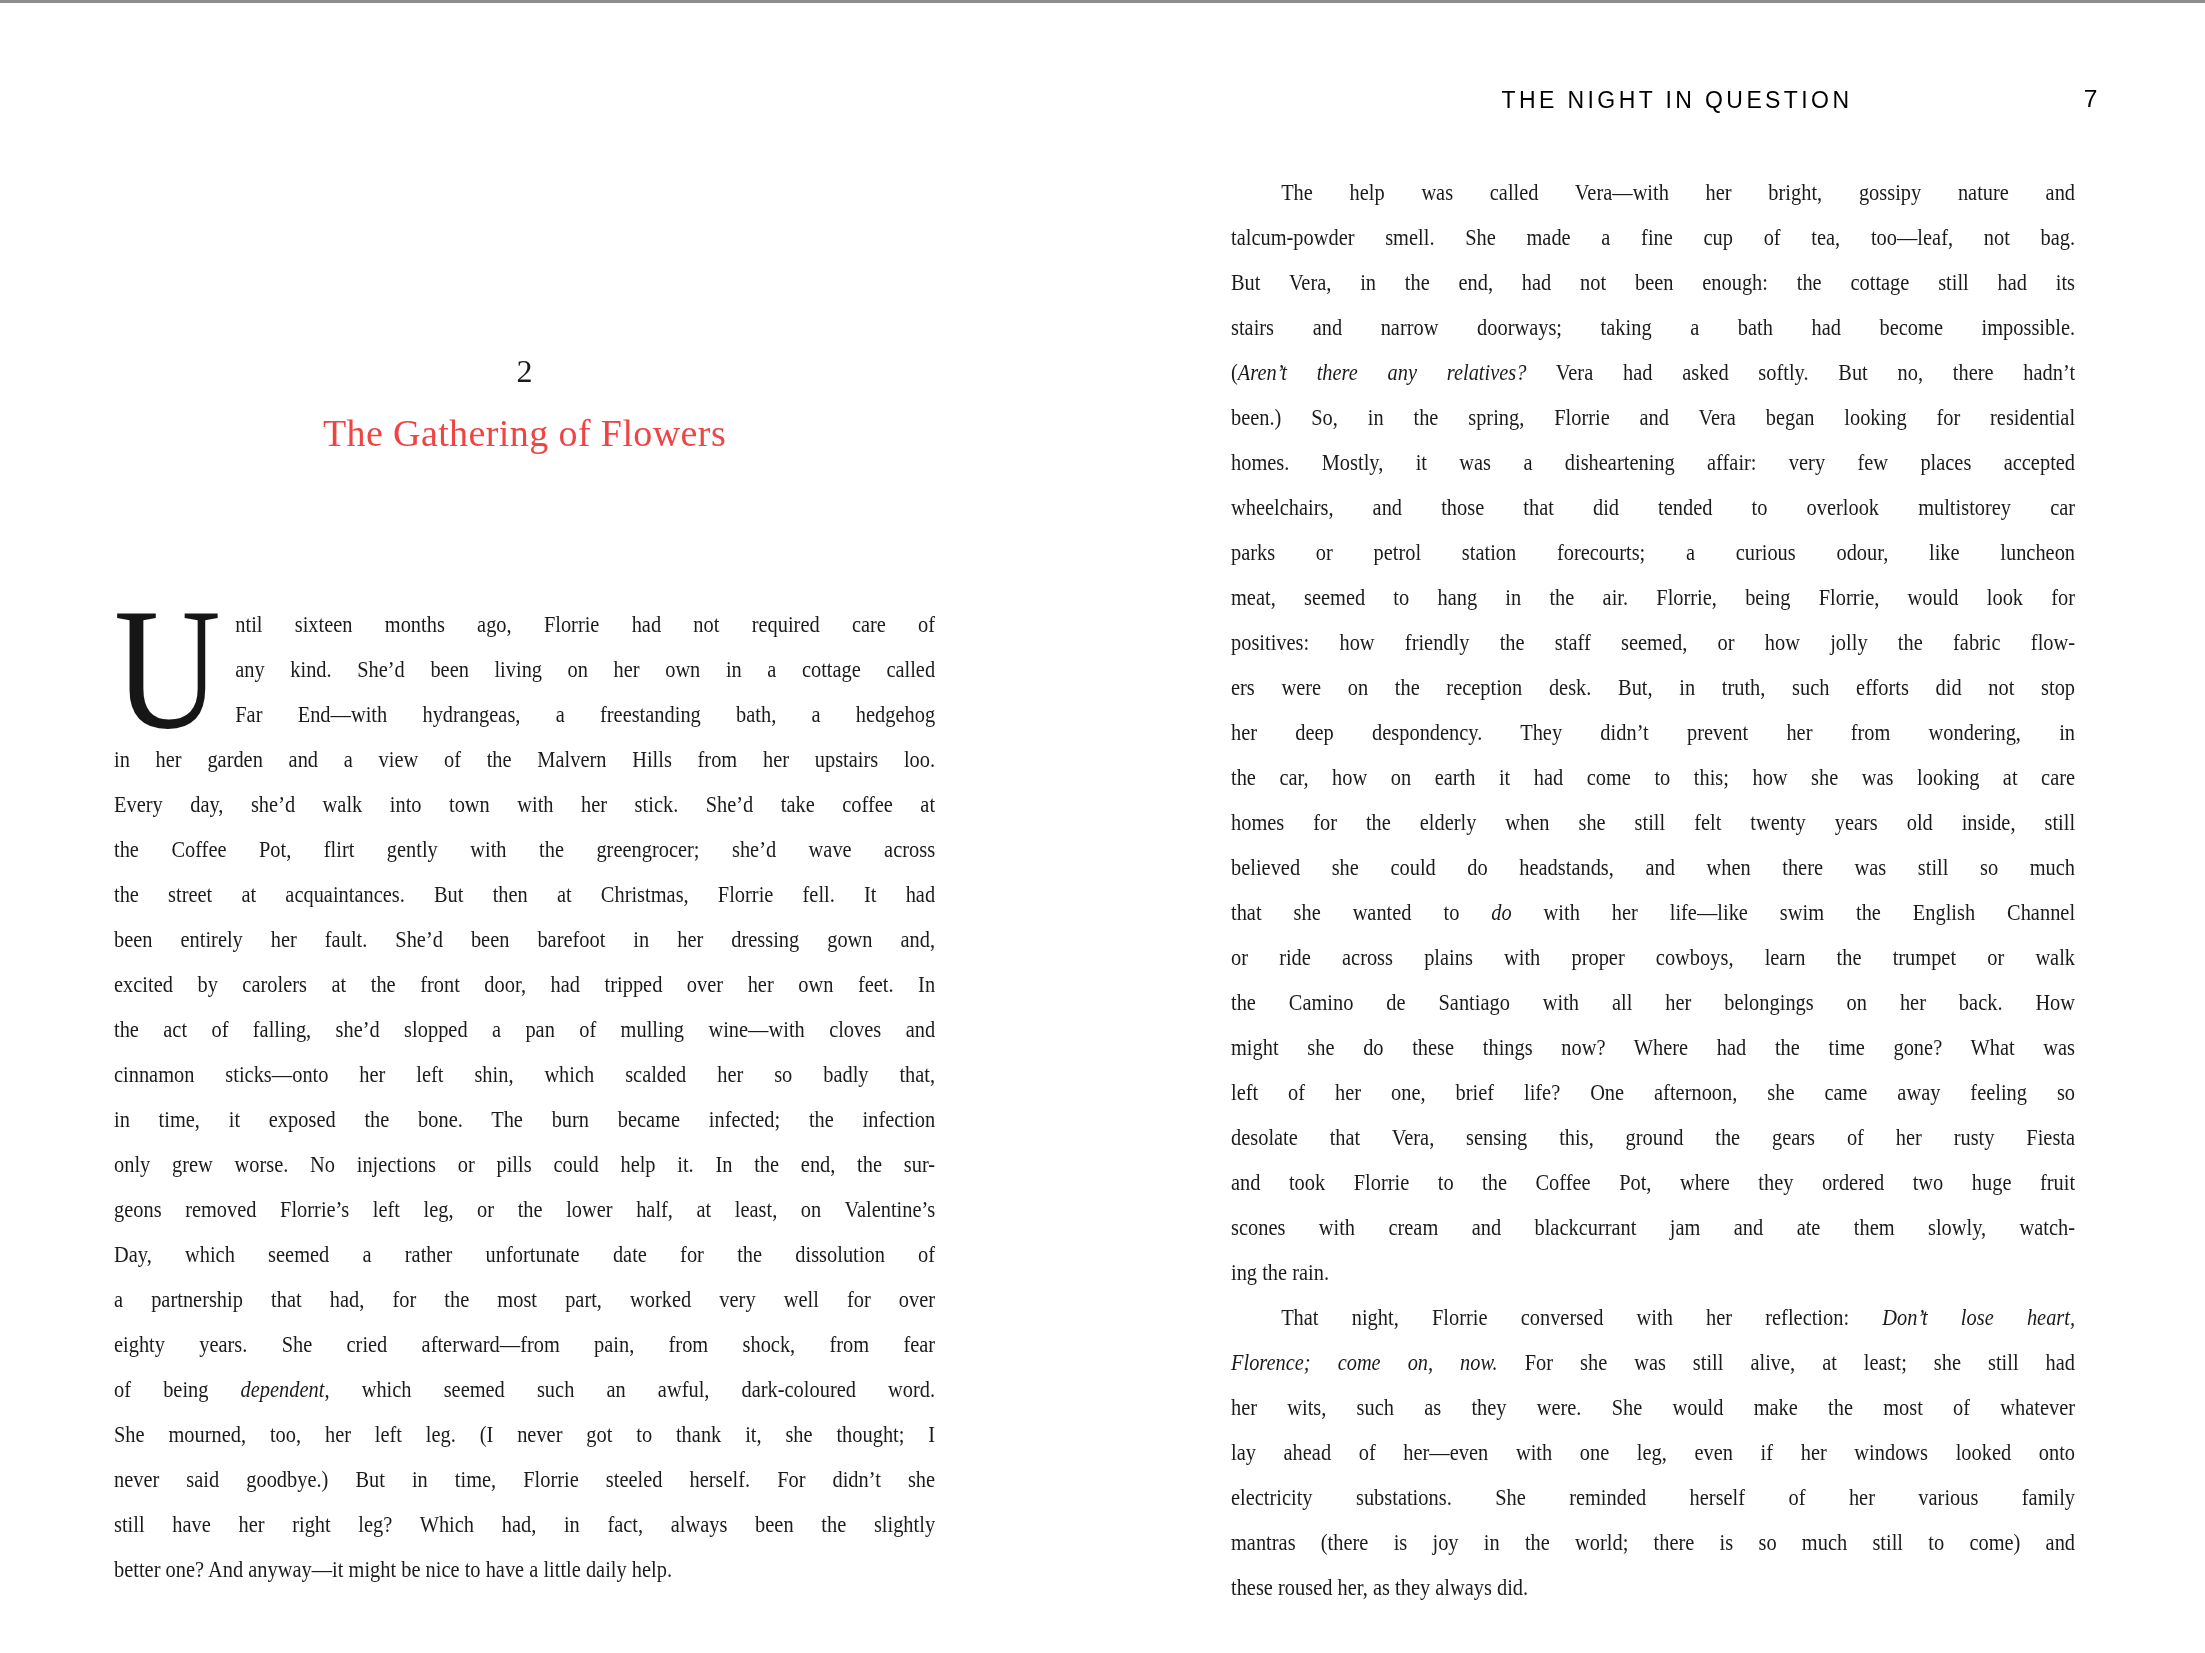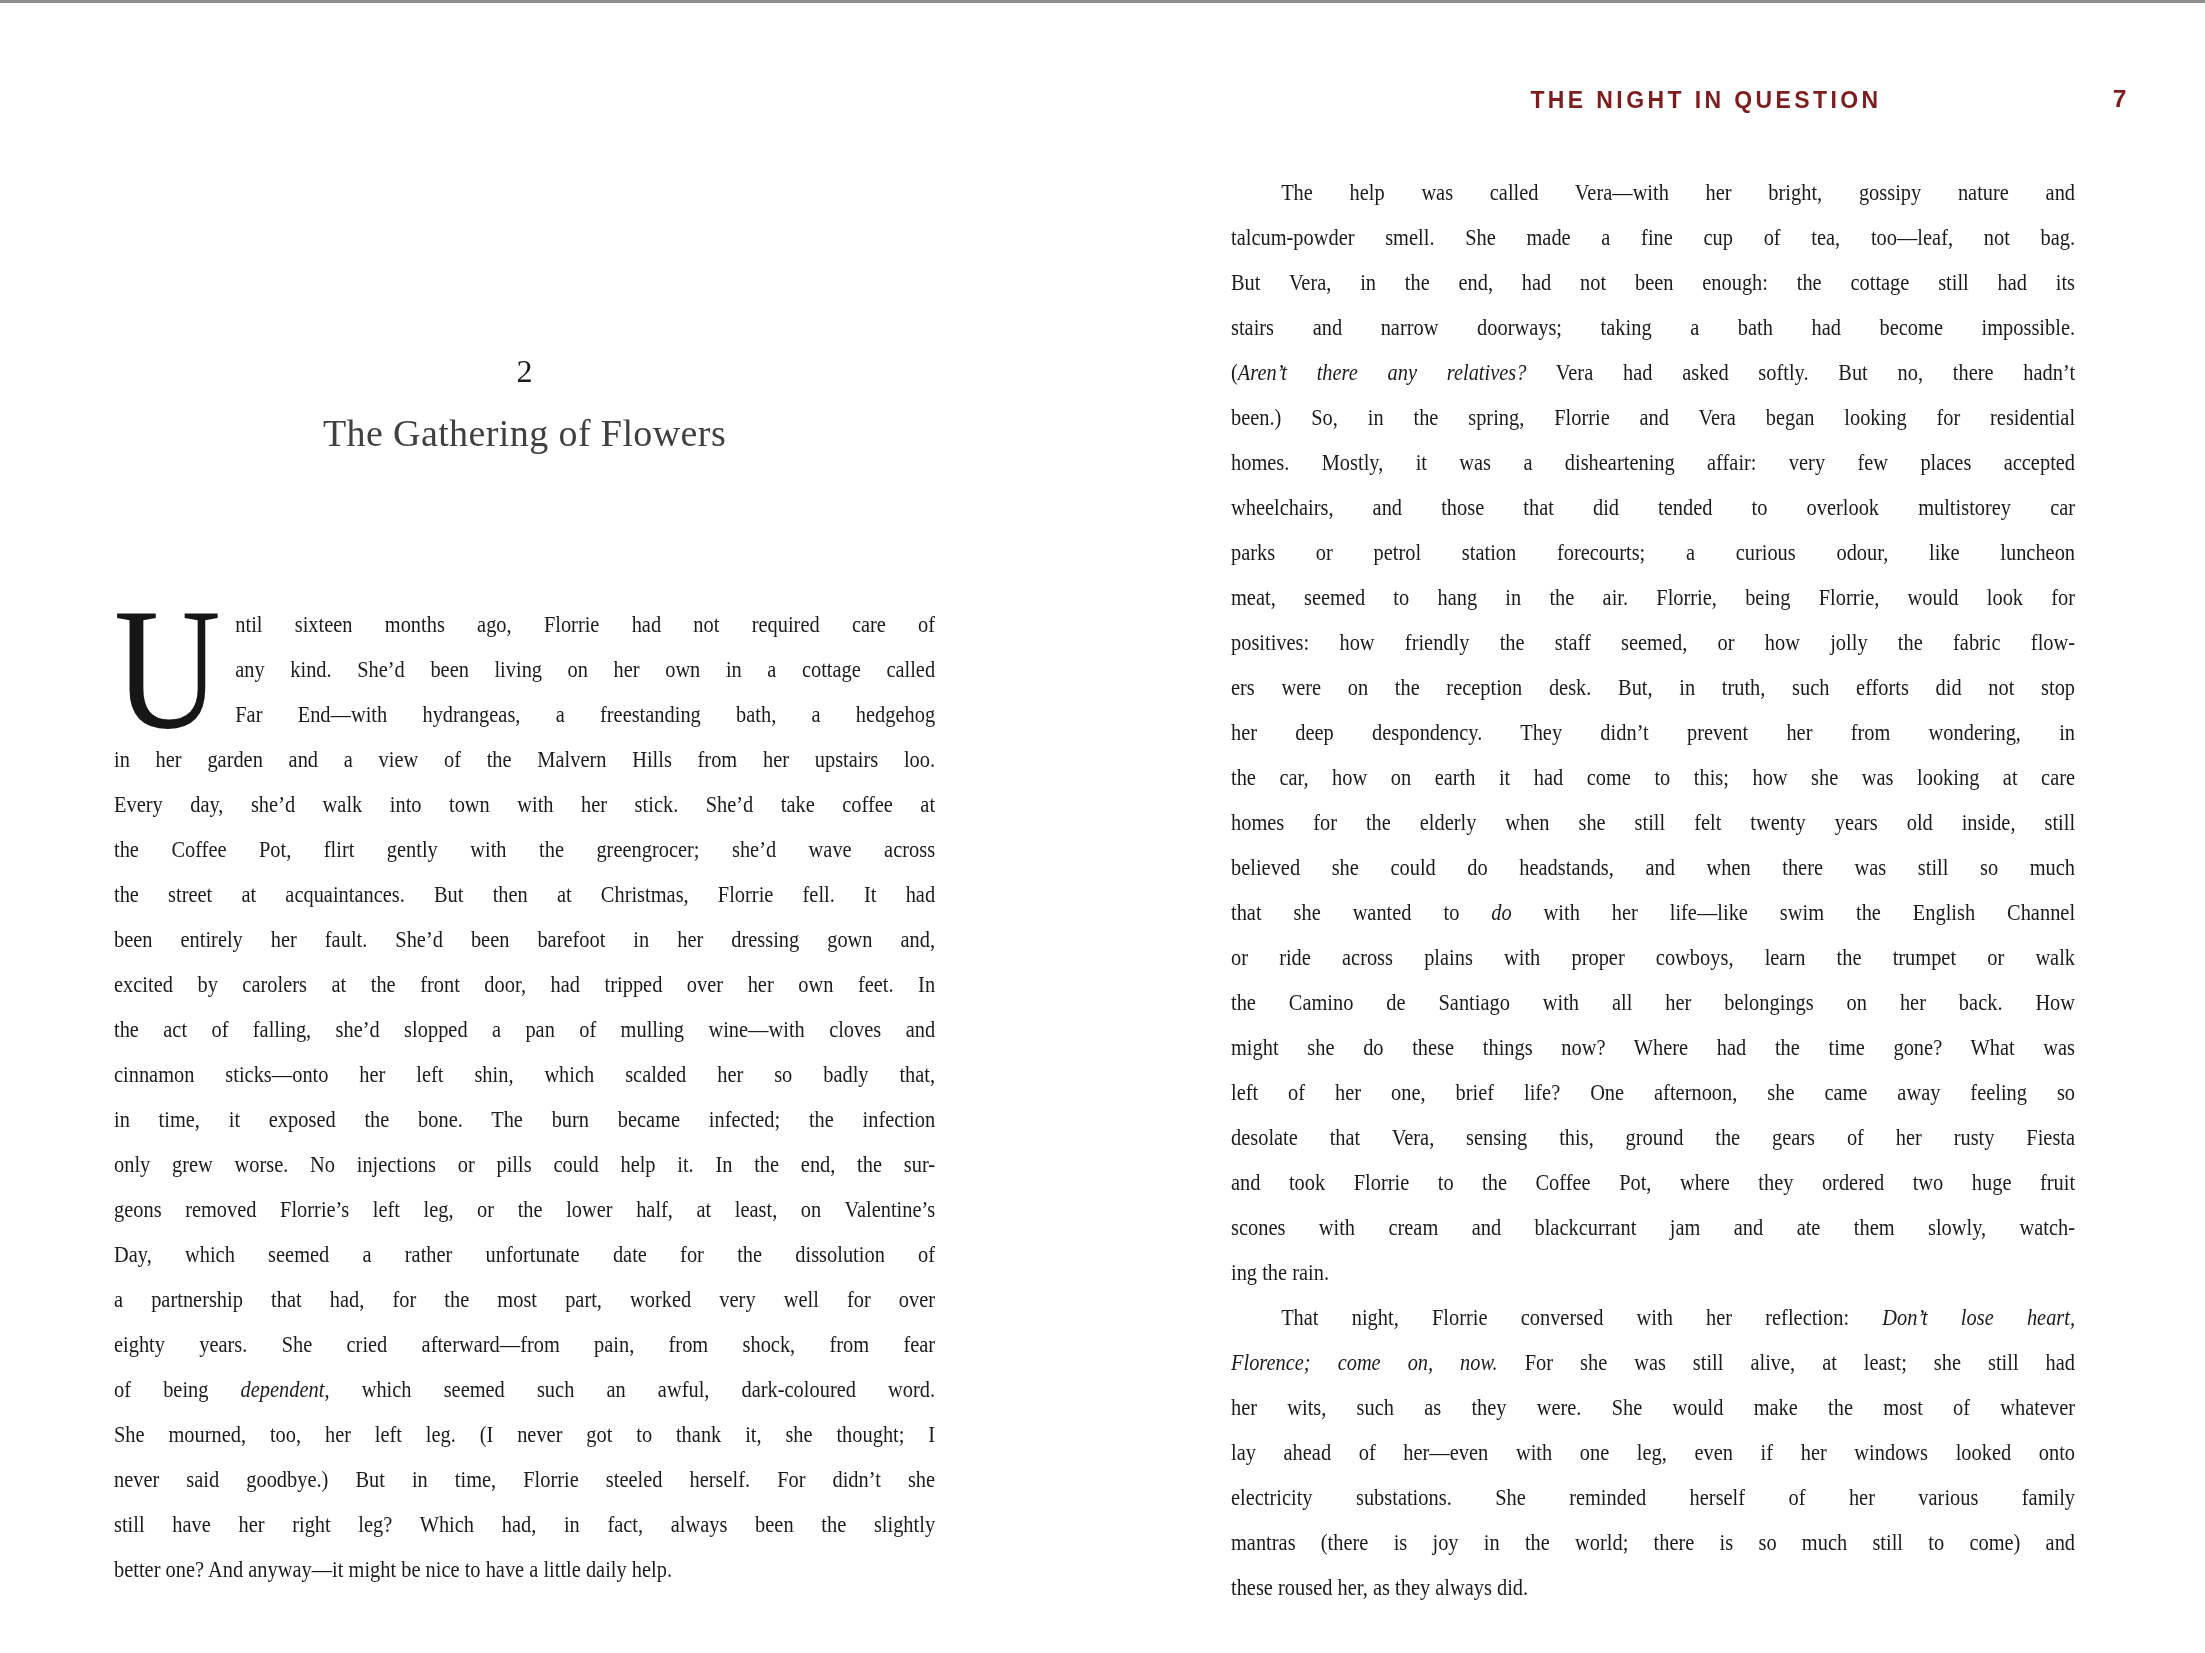--- a/index.html
+++ b/index.html
@@ -16,30 +16,29 @@
     background: #8e8e8e;
   }
   
   .chapter-number {
     position: absolute; left: 114px; top: 353px; width: 821px;
     text-align: center; font-size: 32px; color: #1b1b1b;
   }
   .chapter-title {
     position: absolute; left: 114px; top: 411px; width: 821px;
     text-align: center; font-size: 38px; font-weight: normal;
-    margin: 0; color: #404040; letter-spacing: 0.4px;
+    margin: 0; color: #ef4444; letter-spacing: 0.4px;
   }
   .left-body  { position: absolute; left: 114px;  top: 602px; width: 821px; }
   .right-body { position: absolute; left: 1231px; top: 170px; width: 844px; }
   
   .running-head {
-    position: absolute; left: 1284px; top: 87px; width: 844px;
+    position: absolute; left: 1255px; top: 87px; width: 844px;
     font-family: "Liberation Sans", sans-serif;
-    color: #7f1d1d;
-    font-weight: bold;
+    color: #000000;
   }
   .head-title {
     display: block; text-align: center;
     font-size: 23px; letter-spacing: 3.4px;
   }
   .folio {
     position: absolute; right: 1.7px; top: -1.7px;
     font-size: 24.6px; letter-spacing: 0;
   }
   

